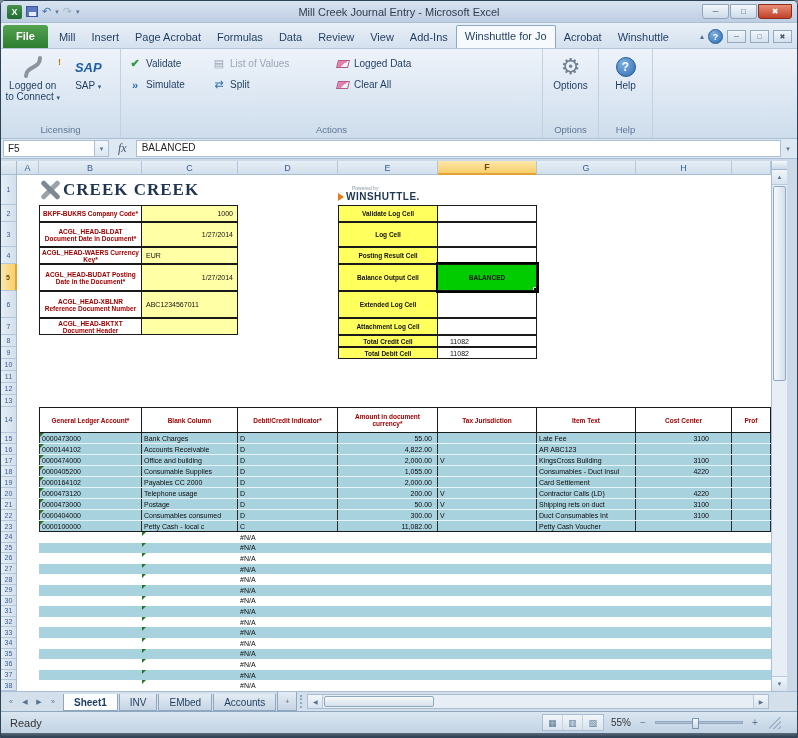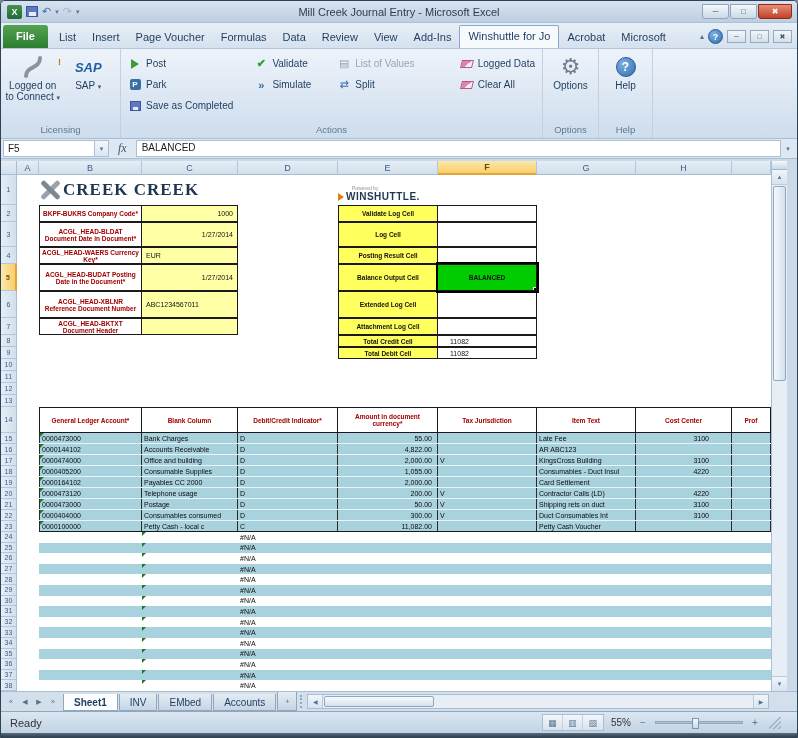--- a/index.html
+++ b/index.html
@@ -175,31 +175,31 @@
     <div class="winbtns">
       <span class="wbtn">─</span>
       <span class="wbtn">□</span>
       <span class="wbtn close">✖</span>
     </div>
   </div>
 
   <div class="tabrow">
     <div id="ribbonTabs">
         <div class="rtab file">File</div>
-        <div class="rtab">List</div>
+        <div class="rtab">Mill</div>
         <div class="rtab">Insert</div>
-        <div class="rtab">Page Voucher</div>
+        <div class="rtab">Page Acrobat</div>
         <div class="rtab">Formulas</div>
         <div class="rtab">Data</div>
         <div class="rtab">Review</div>
         <div class="rtab">View</div>
         <div class="rtab">Add-Ins</div>
         <div class="rtab active">Winshuttle for Jo</div>
         <div class="rtab">Acrobat</div>
-        <div class="rtab">Microsoft</div>
+        <div class="rtab">Winshuttle</div>
       </div>
     <div class="tabrow-right">
       <span class="caret">▴</span>
       <span class="helpbadge">?</span>
       <span class="wbk">─</span>
       <span class="wbk">□</span>
       <span class="wbk">✖</span>
     </div>
   </div>
 
@@ -221,40 +221,20 @@
           <span class="saplogo">SAP</span>
           <span class="bb-lbl"><span>SAP</span> <span class="dd">▾</span></span>
         </div>
       </div>
       <div class="rg-label">Licensing</div>
     </div>
 
 
     <div class="rgroup" style="width:422px">
       <div class="rg-body">
-        <div class="acol" style="width:128px">
-          <div class="sbtn">
-              <span class="ic">
-                <span class="ic-post"></span>
-              </span>
-              <span class="txt">Post</span>
-            </div>
-          <div class="sbtn">
-              <span class="ic">
-                <span class="ic-park">P</span>
-              </span>
-              <span class="txt">Park</span>
-            </div>
-          <div class="sbtn">
-              <span class="ic">
-                <span class="ic-save"></span>
-              </span>
-              <span class="txt">Save as Completed</span>
-            </div>
-        </div>
         <div class="acol" style="width:84px">
           <div class="sbtn">
               <span class="ic ic-check">✔</span>
               <span class="txt">Validate</span>
             </div>
           <div class="sbtn">
               <span class="ic ic-sim">»</span>
               <span class="txt">Simulate</span>
             </div>
         </div>

